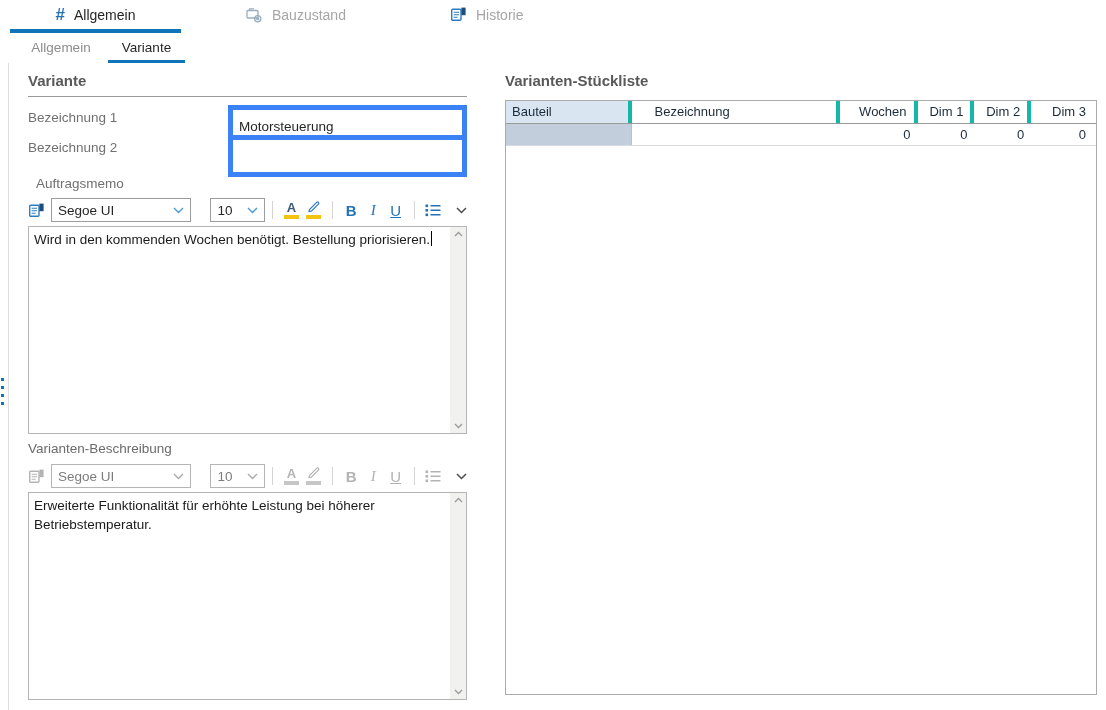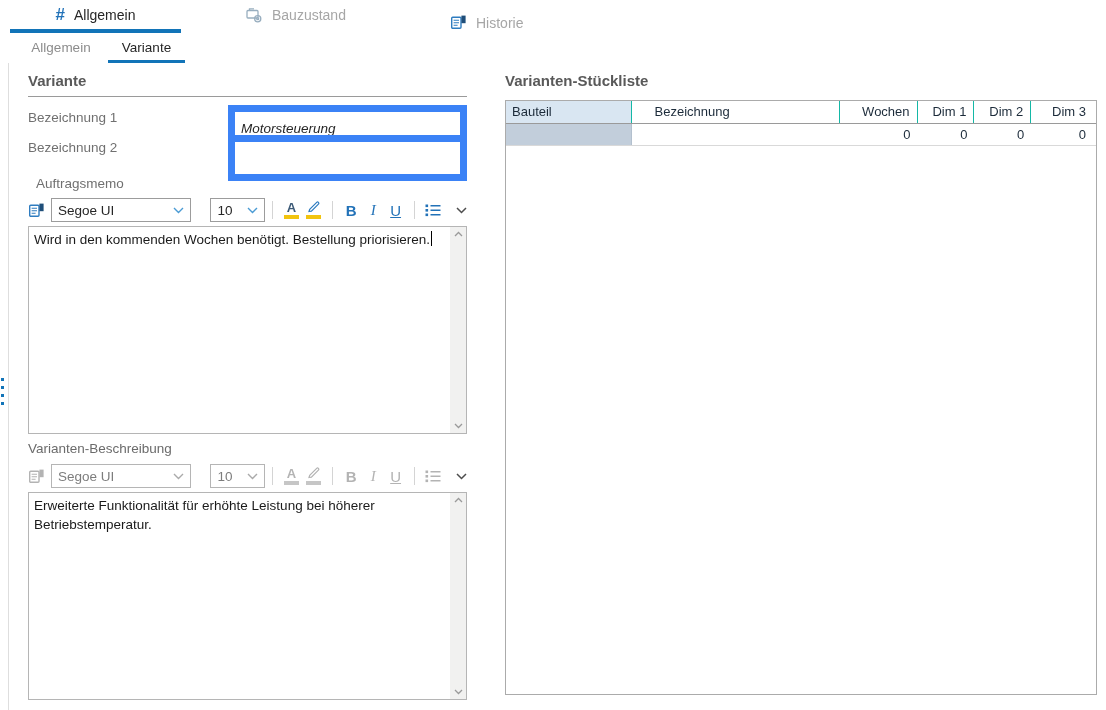--- a/index.html
+++ b/index.html
@@ -24,21 +24,21 @@
 
   
   .content-border-line { position:absolute; left:8px; top:63px; bottom:0; width:1px; background:#dedede; }
   .grip { position:absolute; left:1px; top:378px; width:5px; height:27px; display:flex; flex-direction:column; justify-content:space-between; }
   .grip i { display:block; width:3px; height:3px; background:#1274b8; }
 
   
   .section-heading { position:absolute; font-size:15px; font-weight:700; color:#595959; }
   .heading-rule { position:absolute; height:1px; background:#9a9a9a; }
   .form-label { position:absolute; color:#707070; }
-  .text-input { position:absolute; left:228px; width:239px; height:24px; border:7px solid #3b82f6; padding:16px 6px; font-size:13.5px; font-family:inherit; color:#262626; background:#fff;font-style:italic; }
+  .text-input { position:absolute; left:228px; width:239px; height:24px; border:5px solid #3b82f6; padding:16px 6px; font-size:13.5px; font-family:inherit; color:#262626; background:#fff; }
 
   
   .tb { position:absolute; left:28px; width:439px; height:26px; display:flex; align-items:center; }
   .doc-icon { display:flex; color:#2e7cc0; margin-right:6px; }
   .doc-icon .bm { fill:#1f4e79; }
   .combo { height:24px; border:1px solid #9c9c9c; background:#fff; display:flex; align-items:center; justify-content:space-between; padding:0 6px; color:#262626; }
   .combo-font { width:156px;gap:20px; }
   .combo-size { width:60px; margin-left:19px; }
   .chev { color:#4a9bd4; display:flex; }
   .tb-sep { width:1px; height:18px; background:#d4d4d4; margin:0 7px; flex:0 0 auto; }
@@ -62,21 +62,21 @@
 
   
   .memo-box { position:absolute; left:28px; width:439px; height:208px; border:1px solid #b5b5b5; background:#fff; padding:3px 22px 3px 5px; line-height:19px; color:#1a1a1a; }
   .caret { display:inline-block; width:1px; height:15px; background:#000; vertical-align:-2px; margin-left:1px; }
   .vscroll { position:absolute; top:0; right:0; bottom:0; width:16px; background:#f1f1f0; display:flex; flex-direction:column; justify-content:space-between; align-items:center; padding:4px 0; }
   .vscroll .s-chev { color:#9a9a9a; display:flex; }
 
   
   .table-box { position:absolute; left:505px; top:100px; width:592px; height:595px; border:1px solid #ababab; background:#fff; }
   .t-header { display:flex; height:23px; border-bottom:1px solid #9a9a9a; font-size:13px; color:#1c2b3a; }
-  .t-header .hc { line-height:22px; border-right:1px solid #14b8a6; }
+  .t-header .hc { line-height:22px; border-right:4px solid #14b8a6; }
   .t-header .hc:last-child { border-right:none; }
   .hc-bauteil { width:126px; padding-left:6px; background:#d9e6f2; }
   .hc-bez { width:209px; padding-left:23px; }
   .hc-num { text-align:right; padding-right:7px; }
   .hc-menge { width:78px; } .hc-d1 { width:57px; } .hc-d2 { width:57px; } .hc-d3 { width:65px; padding-right:10px; }
   .t-row { display:flex; height:22px; border-bottom:1px solid #d9d9d9; font-size:13px; color:#1c2b3a; }
   .t-row .rc { line-height:21px; }
   .rc-bauteil { width:126px; background:#c2cedb; border-right:1px solid #b3c0ce; }
   .rc-bez { width:209px; }
   .rc-num { text-align:right; padding-right:7px; }
@@ -96,21 +96,21 @@
     <svg width="18" height="18" viewBox="0 0 18 18" fill="none" stroke="currentColor" stroke-width="1.3">
       <rect x="2" y="4.5" width="11" height="7.5" rx="1"></rect>
       <path d="M4.5 4.5 V2.8 H9"></path>
       <circle cx="12.7" cy="12.7" r="3.1"></circle>
       <circle cx="12.7" cy="12.7" r="1"></circle>
     </svg>
   </span>
   <span class="tab-label">Bauzustand</span>
 </div>
 
-<div class="main-tab" style="left:450px;margin-top:8px;">
+<div class="main-tab" style="left:450px;">
   <span class="doc-icon" style="margin-right:0;">
     <svg width="17" height="17" viewBox="0 0 17 17" fill="none">
       <rect x="1.7" y="3.2" width="9.3" height="11" rx="1" stroke="currentColor" stroke-width="1.4"></rect>
       <path d="M3.6 6.2h5.4 M3.6 8.7h5.4 M3.6 11.2h4" stroke="currentColor" stroke-width="1.1"></path>
       <rect class="bm" x="11.4" y="1.6" width="4.2" height="7.6"></rect>
     </svg>
   </span>
   <span class="tab-label">Historie</span>
 </div>
 

